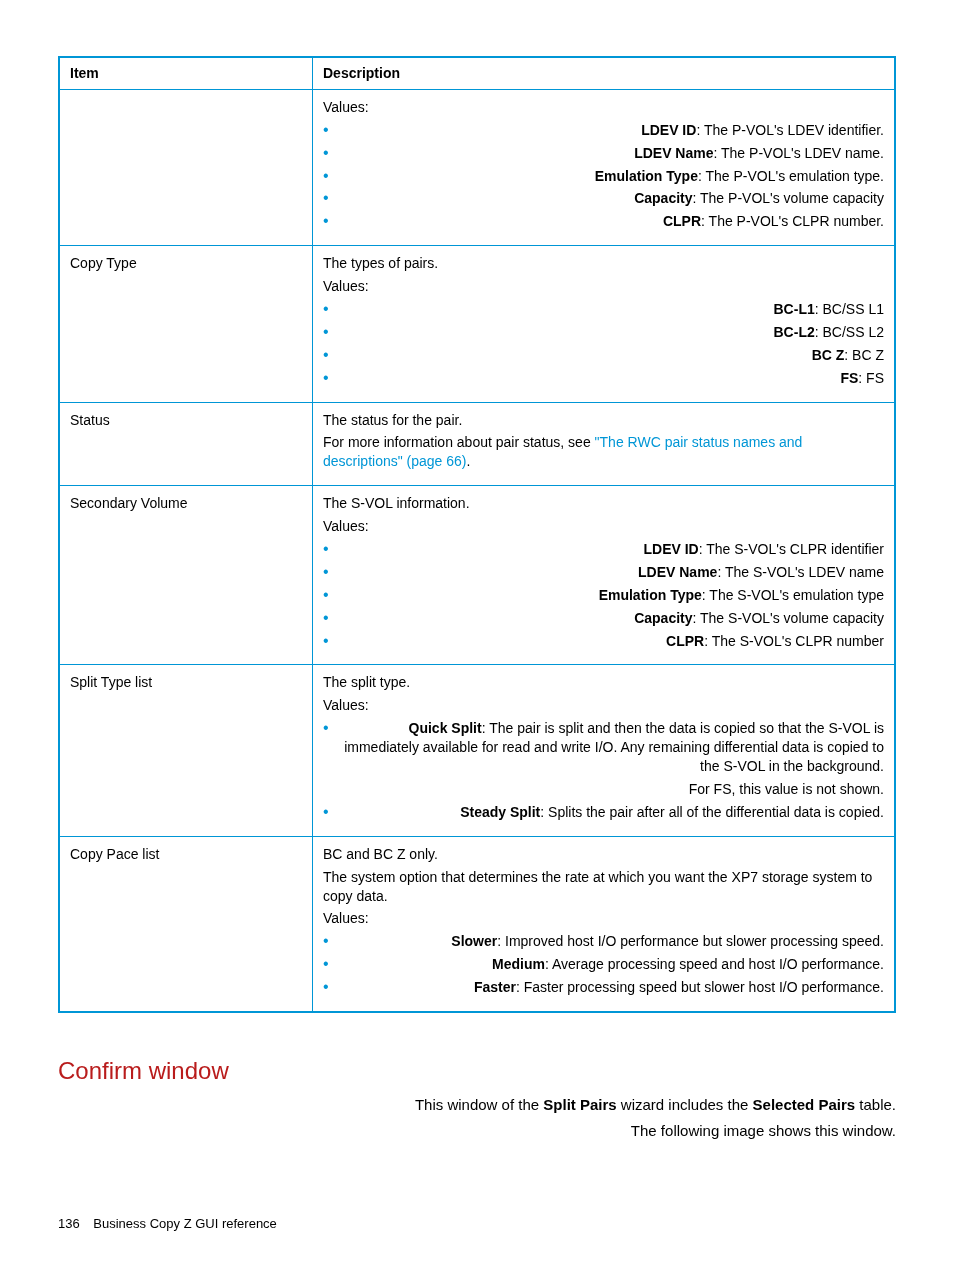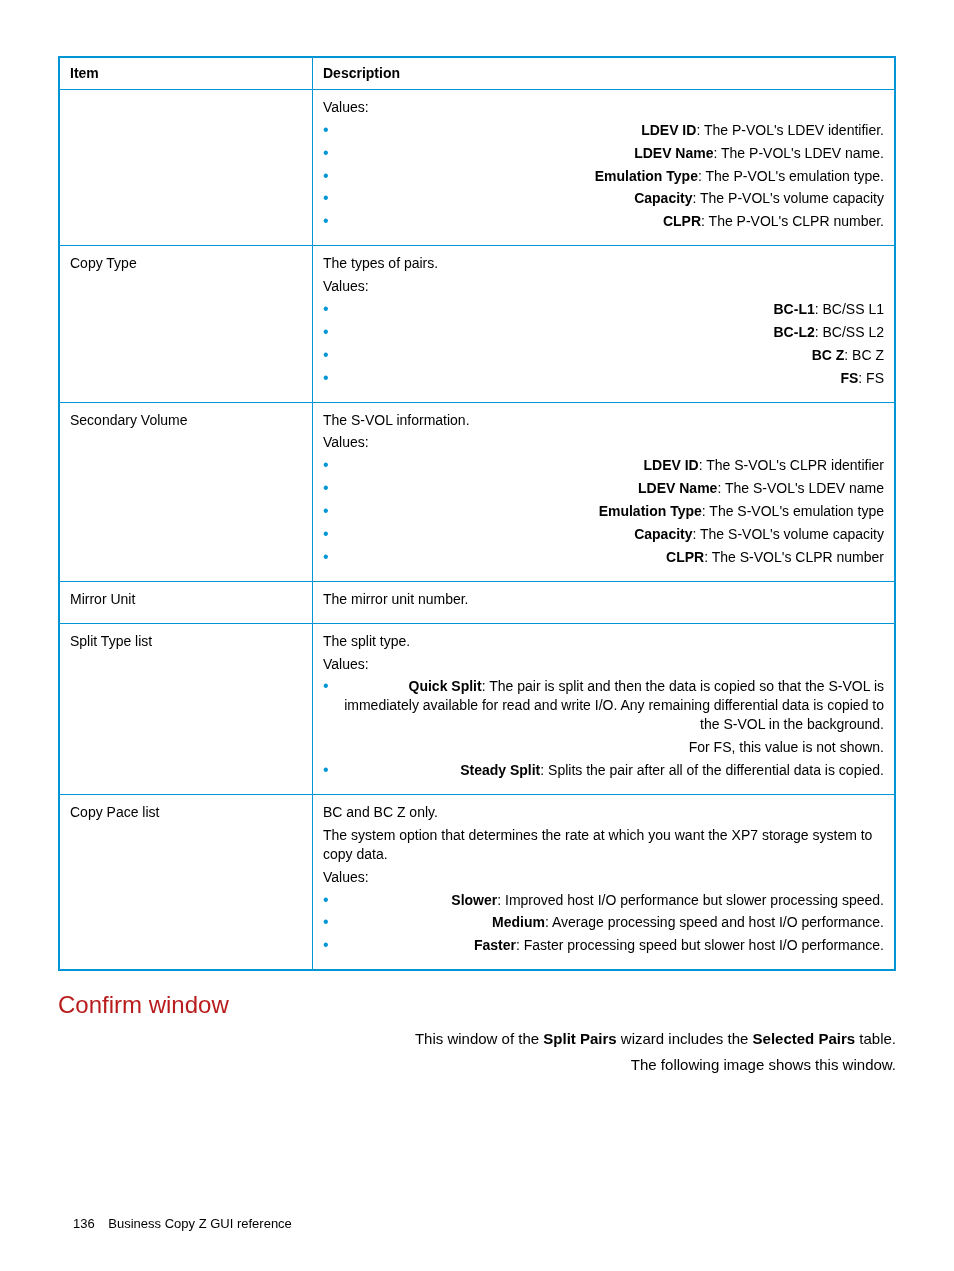--- a/index.html
+++ b/index.html
@@ -7,21 +7,21 @@
     font-size: 14px;
     color: #000;
     margin: 0;
     padding: 56px 58px 40px 58px;
     width: 838px;
   }
   table {
     width: 100%;
     border-collapse: collapse;
     border: 2px solid #0096d6;
-    margin-bottom: 20px;
+    margin-bottom: 44px;
   }
   th, td {
     border: 1px solid #0096d6;
     text-align: left;
     vertical-align: top;
     padding: 8px 10px 10px 10px;
     font-size: 14px;
     line-height: 1.35;
   }
   th {
@@ -62,21 +62,21 @@
   }
   .body-para {
     font-size: 15px;
     margin: 6px 0 6px 76px;
     line-height: 1.35;
     text-align: right;
   }
   .footer {
     position: absolute;
     bottom: 40px;
-    left: 73px;
+    left: 58px;
     font-size: 13px;
     color: #000;
   }
   .footer .pagenum { margin-right: 10px; }
 </style>
 </head>
 <body>
 
 <table>
   <thead>
@@ -108,42 +108,45 @@
         <div class="desc-block">Values:</div>
         <ul class="bullets">
           <li><b>BC-L1</b><span>: BC/SS L1</span></li>
           <li><b>BC-L2</b><span>: BC/SS L2</span></li>
           <li><b>BC Z</b><span>: BC Z</span></li>
           <li><b>FS</b><span>: FS</span></li>
         </ul>
       </td>
     </tr>
 
+    <tr>
+      <td class="col-item">Status</td>
+      <td>
+        <div class="desc-block">The status for the pair.</div>
+        <div class="desc-block">
+          <span>For more information about pair status, see </span><span class="link">"The RWC pair status names and descriptions" (page 66)</span><span>.</span>
+        </div>
+      </td>
+    </tr>
 
     <tr>
       <td class="col-item">Secondary Volume</td>
       <td>
         <div class="desc-block">The S-VOL information.</div>
         <div class="desc-block">Values:</div>
         <ul class="bullets">
           <li><b>LDEV ID</b><span>: The S-VOL's CLPR identifier</span></li>
           <li><b>LDEV Name</b><span>: The S-VOL's LDEV name</span></li>
           <li><b>Emulation Type</b><span>: The S-VOL's emulation type</span></li>
           <li><b>Capacity</b><span>: The S-VOL's volume capacity</span></li>
           <li><b>CLPR</b><span>: The S-VOL's CLPR number</span></li>
         </ul>
       </td>
     </tr>
 
-    <tr>
-      <td class="col-item">Mirror Unit</td>
-      <td>
-        <div class="desc-block">The mirror unit number.</div>
-      </td>
-    </tr>
 
     <tr>
       <td class="col-item">Split Type list</td>
       <td>
         <div class="desc-block">The split type.</div>
         <div class="desc-block">Values:</div>
         <ul class="bullets">
           <li>
             <b>Quick Split</b><span>: The pair is split and then the data is copied so that the S-VOL is immediately available for read and write I/O. Any remaining differential data is copied to the S-VOL in the background.</span>
             <div style="margin-top:4px">For FS, this value is not shown.</div>

